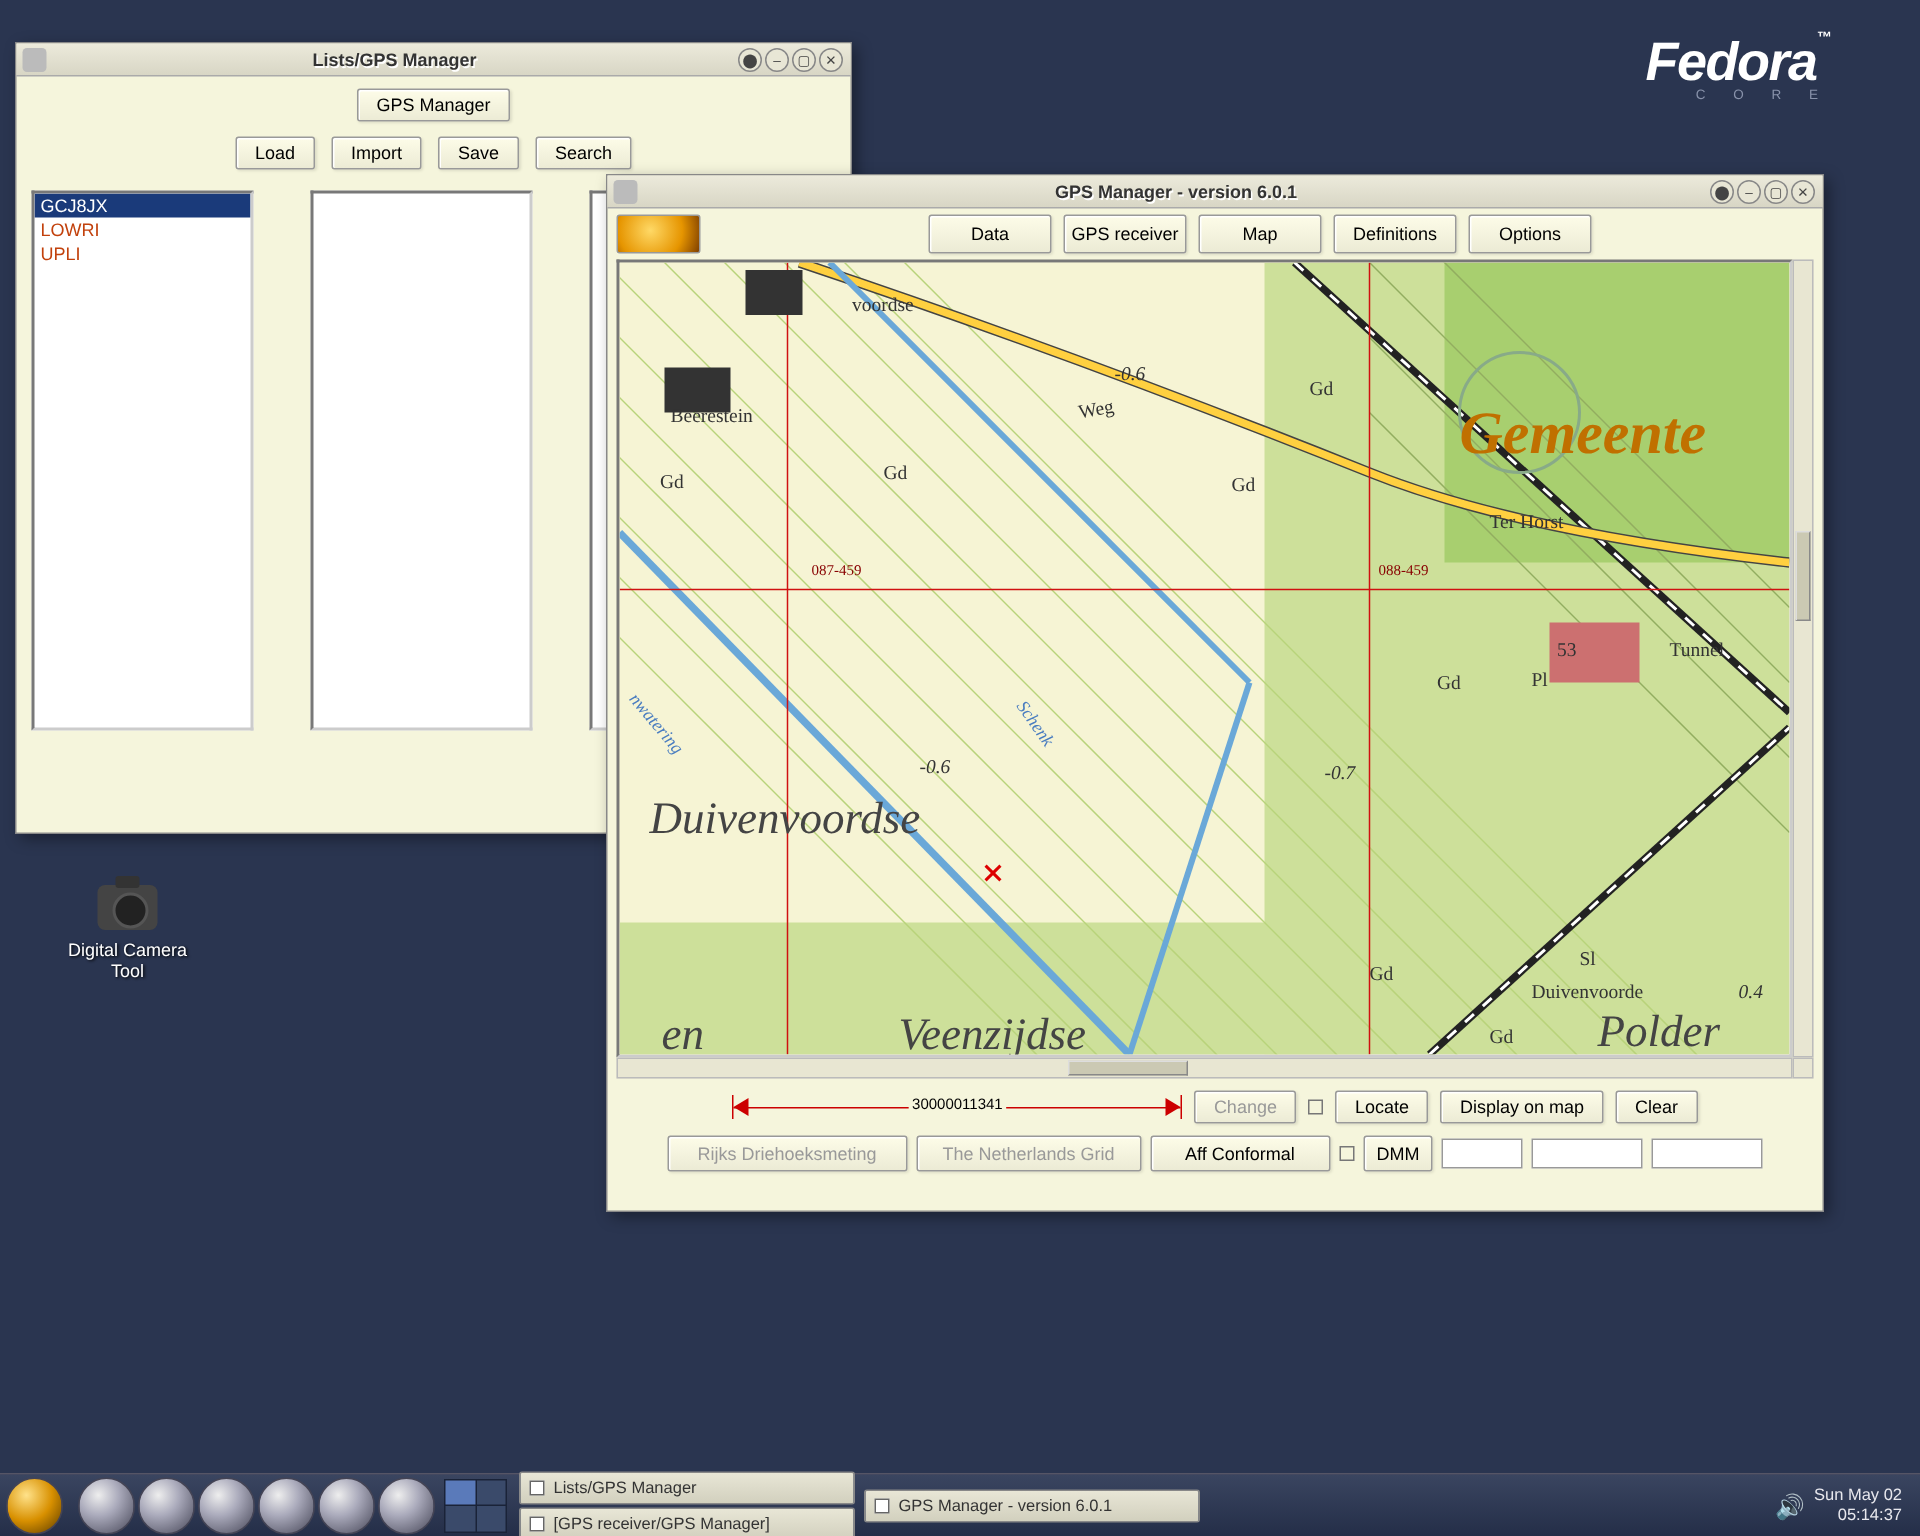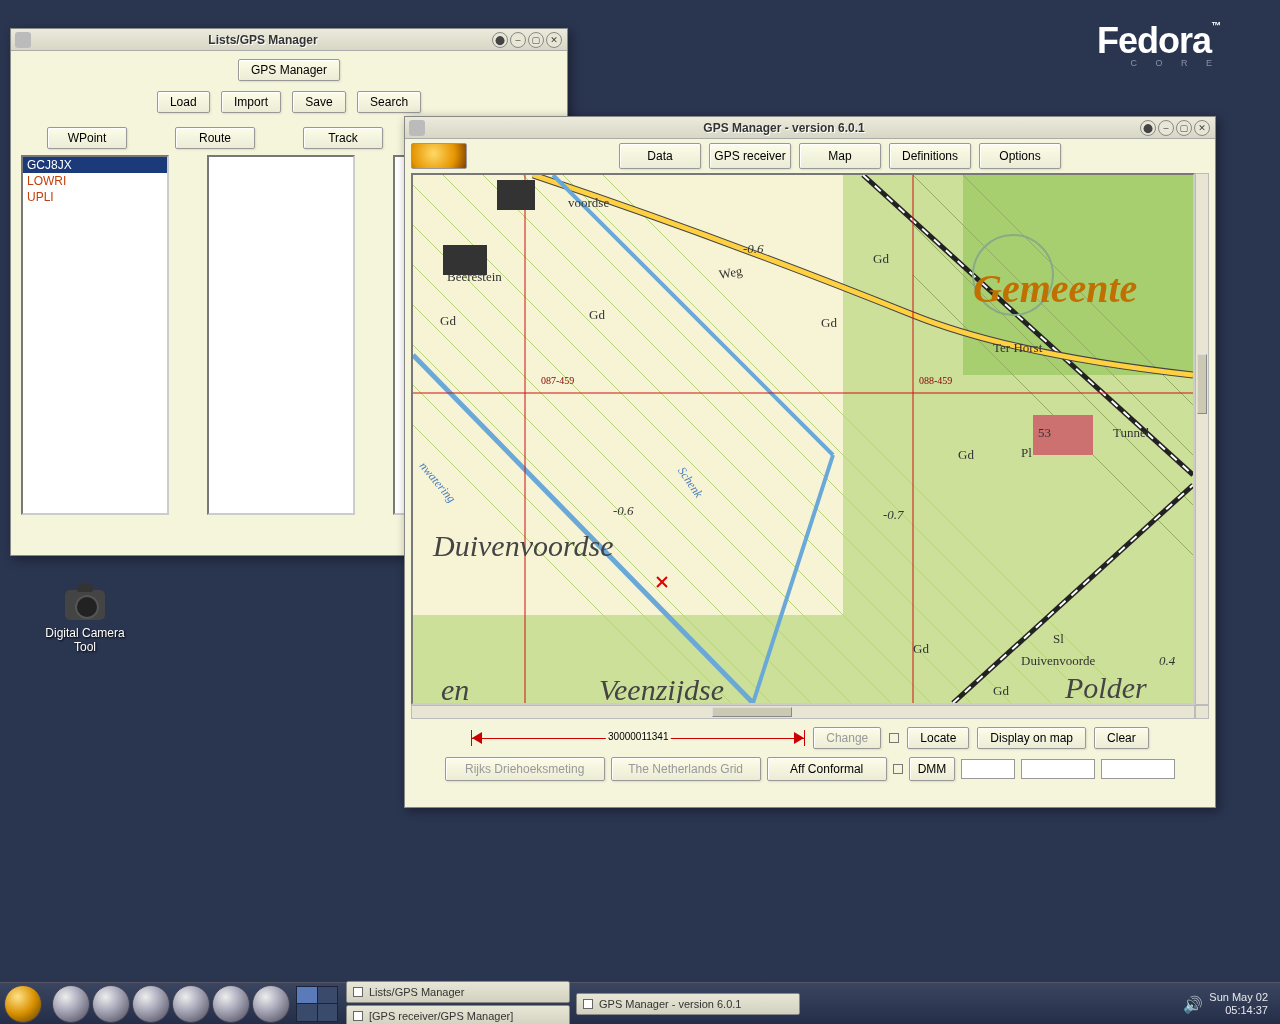--- a/index.html
+++ b/index.html
@@ -10,21 +10,21 @@
   font-size: 12px;
   overflow: hidden;
   position: relative;
 }
 
 
 .fedora-logo {
   position: absolute; top: 20px; right: 60px;
   color: #fff; font-family: "Trebuchet MS", sans-serif;
 }
-.fedora-logo .main { font-size: 36px; font-weight: bold; letter-spacing: -1px;}
+.fedora-logo .main { font-size: 36px; font-style: italic; font-weight: bold; letter-spacing: -1px;}
 .fedora-logo .tm { font-size: 10px; vertical-align: top; }
 .fedora-logo .sub { font-size: 9px; letter-spacing: 8px; text-align: right; color: #8892aa; margin-top: -4px;}
 
 
 .desktop-icon {
   position: absolute; left: 35px; top: 590px;
   width: 100px; text-align: center; color: #fff;
   text-shadow: 1px 1px 2px #000;
 }
 .desktop-icon .cam {
@@ -133,21 +133,21 @@
 #win-map .hscroll-row { display: flex; margin: 0 6px; height: 14px;}
 #win-map .hscroll { flex: 1; background: #e8e6d2; border: 1px solid #bbb; position: relative;}
 #win-map .hscroll .thumb { position: absolute; left: 300px; top: 1px; bottom:1px; width: 80px; background: #cbc9b3; border: 1px outset #ddd;}
 #win-map .hscroll-row .corner { width: 14px; background: #e8e6d2; border: 1px solid #bbb;}
 
 #win-map .scale-row {
   display:flex; align-items:center; gap: 8px;
   padding: 8px 8px 4px; justify-content: center;
 }
 #win-map .scale {
-  width: 334px; height: 16px; position: relative;
+  width: 300px; height: 16px; position: relative;
   border-left: 1px solid #c00; border-right: 1px solid #c00;
 }
 #win-map .scale::before {
   content: ''; position: absolute; top: 50%; left: 0; right: 0;
   border-top: 1px solid #c00;
 }
 #win-map .scale .arrL, #win-map .scale .arrR {
   position: absolute; top: 2px; width: 0; height: 0;
   border-top: 6px solid transparent; border-bottom: 6px solid transparent;
 }
@@ -239,25 +239,20 @@
   </div>
   <div class="body">
     <div class="top-row">
       <button class="btn">GPS Manager</button>
     </div>
     <div class="action-row">
       <button class="btn">Load</button>
       <button class="btn">Import</button>
       <button class="btn">Save</button>
       <button class="btn">Search</button>
-    </div>
-    <div class="cat-row">
-      <button class="btn">WPoint</button>
-      <button class="btn">Route</button>
-      <button class="btn">Track</button>
     </div>
     <div class="lists-row">
       <div class="listwrap">
         <div class="listbox">
           <div class="item selected">GCJ8JX</div>
           <div class="item">LOWRI</div>
           <div class="item">UPLI</div>
         </div>
         <div class="sb-out" style="position:static; width:14px; height:360px;"></div>
       </div>

